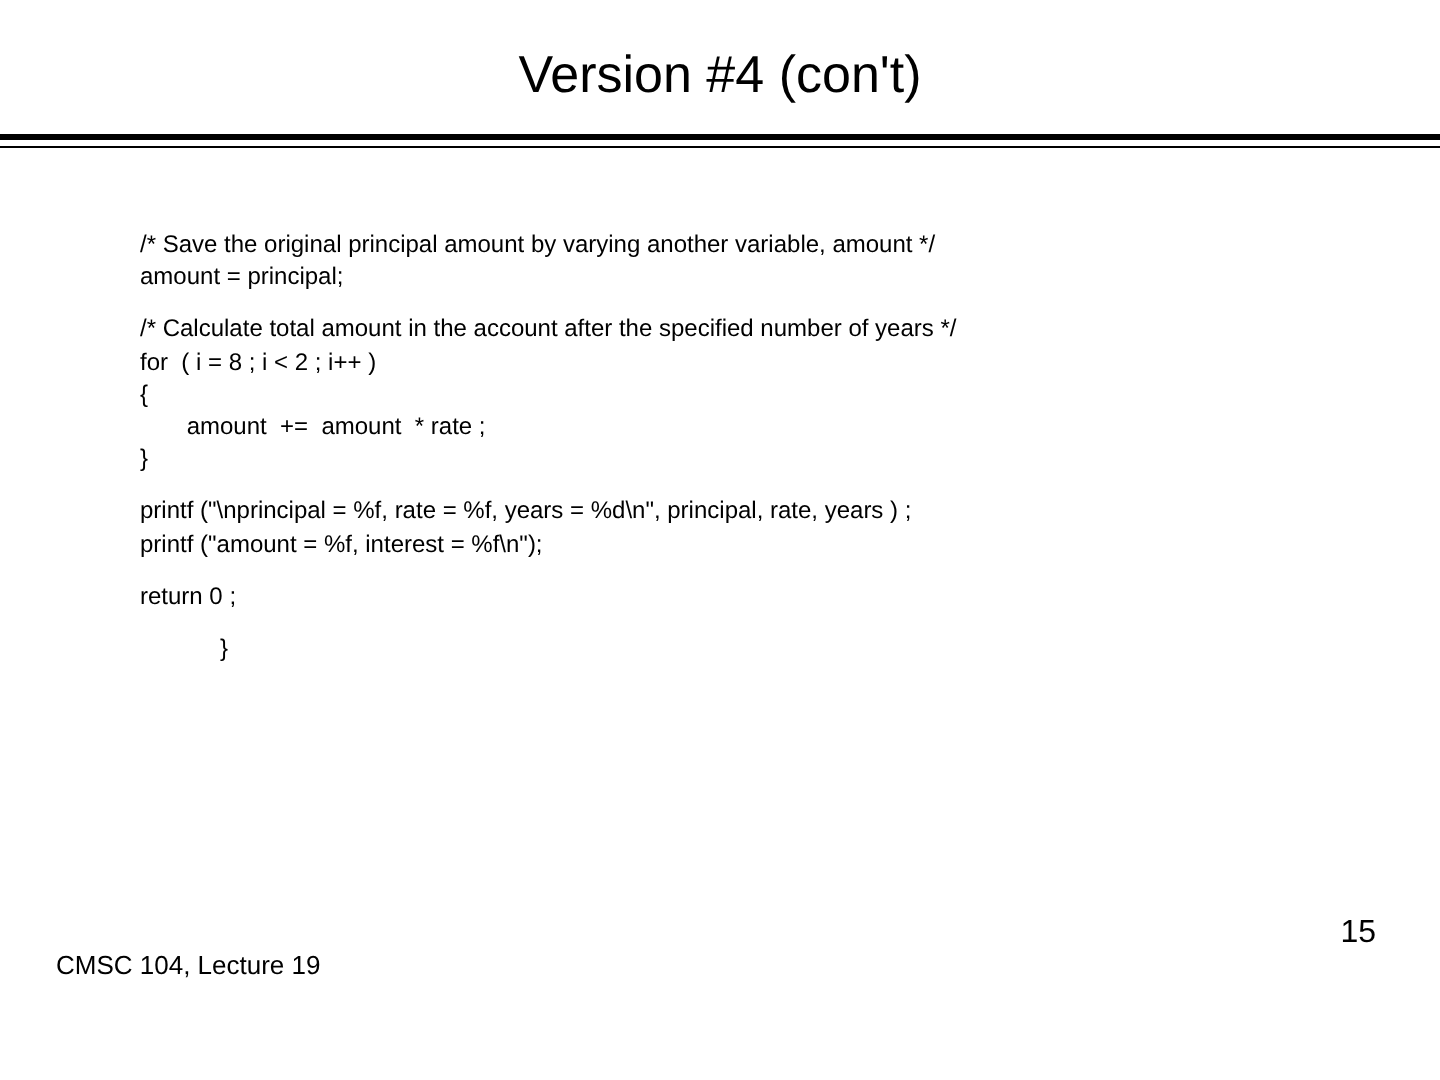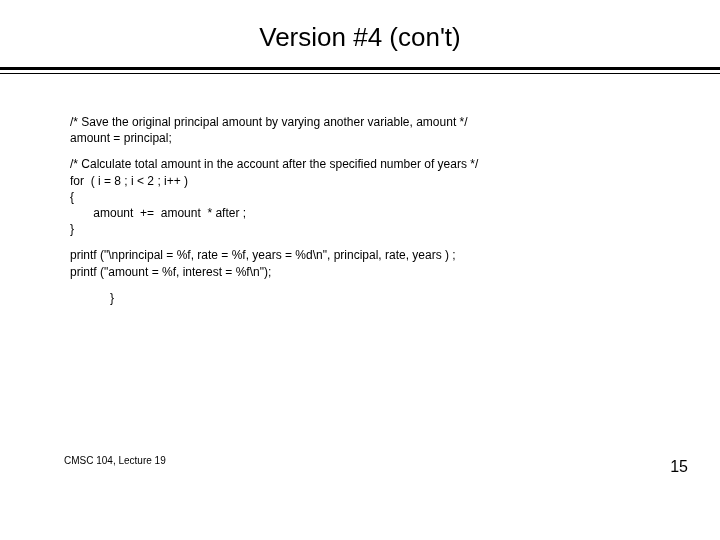--- a/index.html
+++ b/index.html
@@ -46,23 +46,22 @@
   .block {
     margin-bottom: 10px;
     white-space: pre;
   }
   .bold {
     font-weight: normal;
   }
   .footer-left {
     position: absolute;
     left: 28px;
-    bottom: 28px;
-    font-size: 10px;
-    margin-left: 36px;
+    bottom: 4px;
+    font-size: 13px;
   }
   .footer-right {
     position: absolute;
     right: 32px;
     bottom: 18px;
     font-size: 16px;
   }
   .close-brace {
     padding-left: 40px;
   }
@@ -78,27 +77,28 @@
   <div class="rule-thin"></div>
 
   <div class="content">
 
     <div class="block"><span>/* Save the original principal amount by varying another variable, amount */</span>
 <span>amount = principal;</span></div>
 
     <div class="block"><span>/* Calculate total amount in the account after the specified number of years */</span>
 <span><span>for  ( i = 8 ; </span><span class="bold">i &lt; 2</span><span> ; i++ )</span></span>
 <span>{</span>
-<span>       amount  +=  amount  * after ;</span>
+<span>       amount  +=  amount  * rate ;</span>
 <span>}</span></div>
 
 
     <div class="block"><span>printf ("\nprincipal = %f, rate = %f, years = %d\n", principal, rate, years ) ;</span>
 <span>printf ("amount = %f, interest = %f\n");</span></div>
 
+    <div class="block"><span>return 0 ;</span></div>
 
     <div class="block close-brace"><span>}</span></div>
 
   </div>
 
   <div class="footer-left">CMSC 104, Lecture 19</div>
   <div class="footer-right">15</div>
 
 </div>
 

